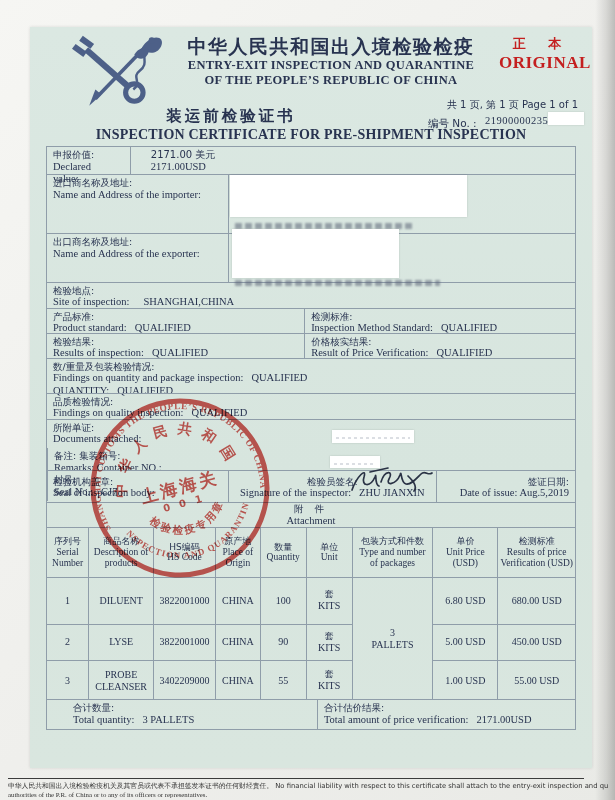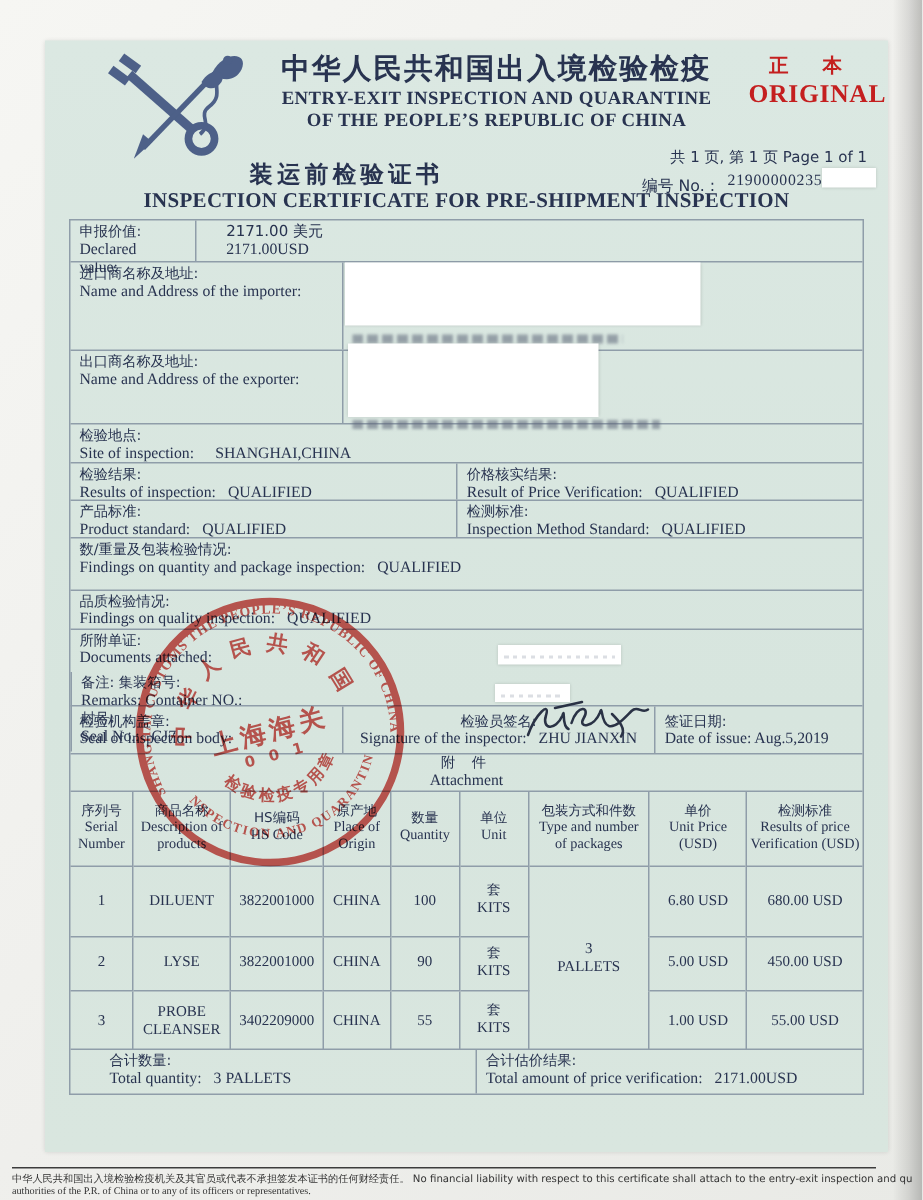--- a/index.html
+++ b/index.html
@@ -184,46 +184,47 @@
       <div class="tcell w66"></div>
     </div>
 
     <div class="trow h-site">
       <div class="tcell" style="width:100%;">
         <div class="lbl-cn">检验地点:</div>
         <div><span>Site of inspection:</span><span class="val">SHANGHAI,CHINA</span></div>
       </div>
     </div>
 
+    <div class="trow h-std">
+      <div class="tcell w49">
+        <div class="lbl-cn">产品标准:</div>
+        <div><span>Product standard:</span><span class="val2">QUALIFIED</span></div>
+      </div>
+      <div class="tcell w51">
+        <div class="lbl-cn">检测标准:</div>
+        <div><span>Inspection Method Standard:</span><span class="val2">QUALIFIED</span></div>
+      </div>
+    </div>
+
     <div class="trow h-res">
       <div class="tcell w49">
         <div class="lbl-cn">检验结果:</div>
         <div><span>Results of inspection:</span><span class="val2">QUALIFIED</span></div>
       </div>
       <div class="tcell w51">
         <div class="lbl-cn">价格核实结果:</div>
         <div><span>Result of Price Verification:</span><span class="val2">QUALIFIED</span></div>
       </div>
     </div>
 
-    <div class="trow h-std">
-      <div class="tcell w49">
-        <div class="lbl-cn">产品标准:</div>
-        <div><span>Product standard:</span><span class="val2">QUALIFIED</span></div>
-      </div>
-      <div class="tcell w51">
-        <div class="lbl-cn">检测标准:</div>
-        <div><span>Inspection Method Standard:</span><span class="val2">QUALIFIED</span></div>
-      </div>
-    </div>
-
     <div class="trow h-qty">
       <div class="tcell" style="width:100%;">
         <div class="lbl-cn">数/重量及包装检验情况:</div>
         <div><span>Findings on quantity and package inspection:</span><span class="val2">QUALIFIED</span></div>
+        <div><span>QUANTITY:</span><span class="val2">QUALIFIED</span></div>
       </div>
     </div>
 
     <div class="trow h-qlty">
       <div class="tcell" style="width:100%;">
         <div class="lbl-cn">品质检验情况:</div>
         <div><span>Findings on quality inspection:</span><span class="val2">QUALIFIED</span></div>
       </div>
     </div>
 
@@ -242,21 +243,21 @@
 
     <div class="trow h-sig">
       <div class="tcell w34" style="padding-top:5px;">
         <div class="lbl-cn">检验机构盖章:</div>
         <div>Seal of inspection body:</div>
       </div>
       <div class="tcell wsig2" style="padding-top:5px;text-align:center;">
         <div class="lbl-cn">检验员签名:</div>
         <div><span>Signature of the inspector:</span><span class="val2">ZHU JIANXIN</span></div>
       </div>
-      <div class="tcell wsig3" style="padding-top:5px;">
+      <div class="tcell wsig3" style="padding-top:5px;text-align:right;">
         <div class="lbl-cn">签证日期:</div>
         <div><span>Date of issue:</span><span class="val2" style="margin-left:2px;">Aug.5,2019</span></div>
       </div>
     </div>
 
     <div class="trow h-atttitle">
       <div class="tcell att-title" style="width:100%;">
         <div class="lbl-cn" style="letter-spacing:4px;">附 件</div>
         <div>Attachment</div>
       </div>

